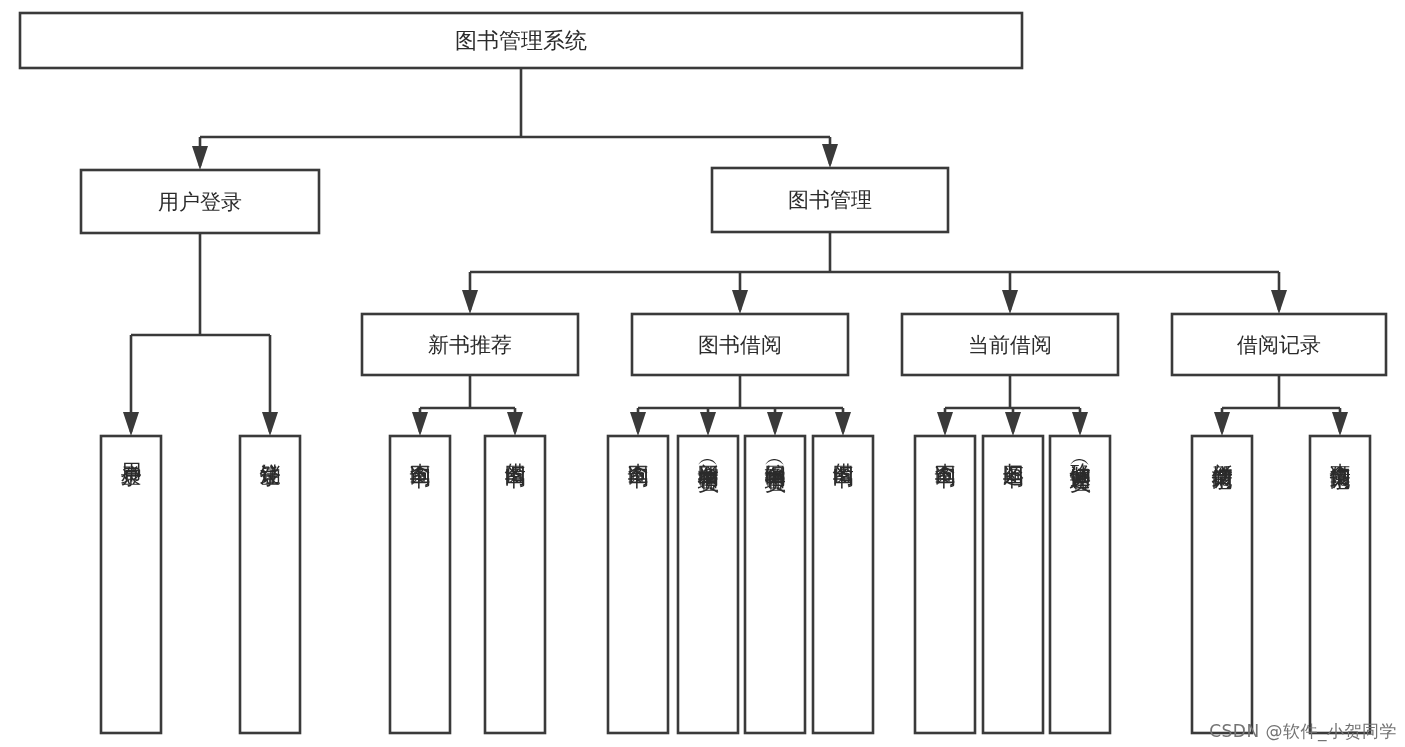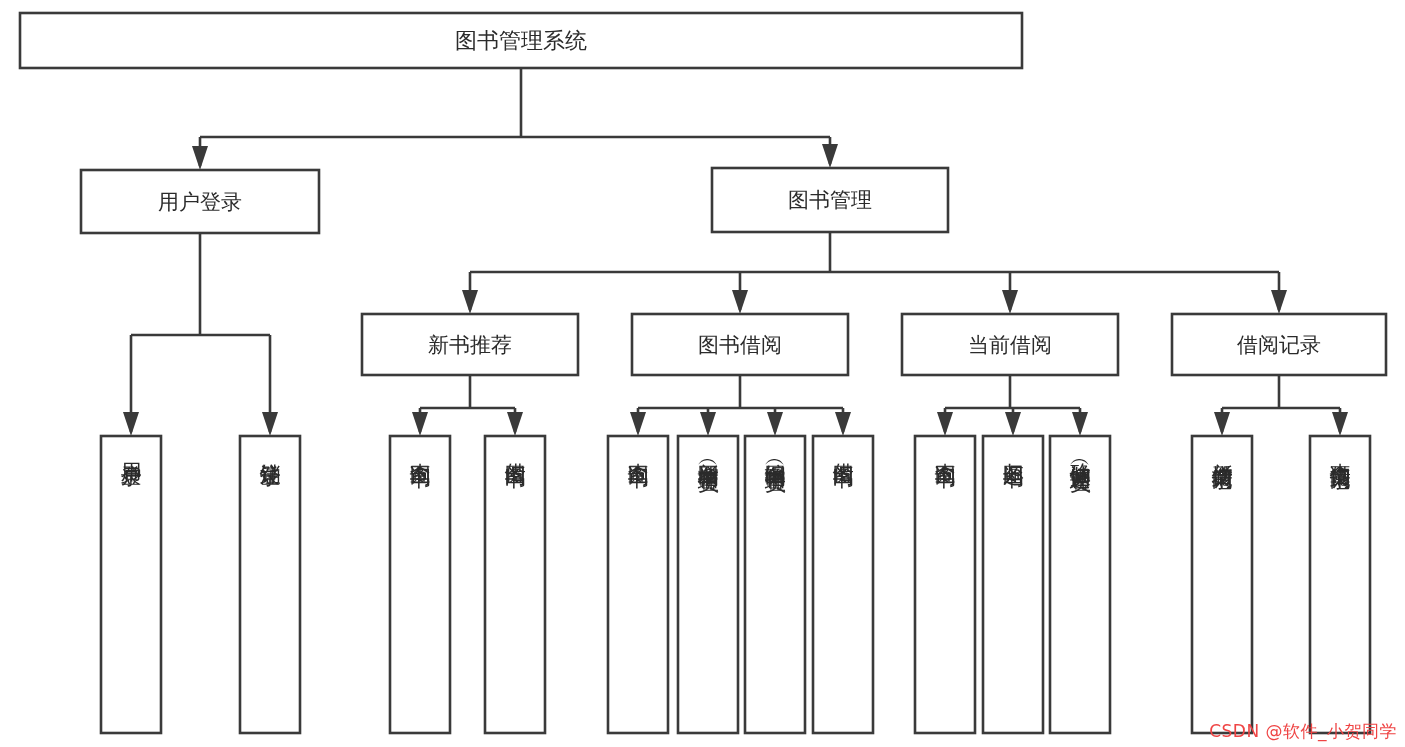--- a/index.html
+++ b/index.html
@@ -69,21 +69,21 @@
     letter-spacing: 1.5px;
     color: #2b2b2b;
     white-space: nowrap;
   }
   .watermark {
     position: absolute;
     right: 8px;
     bottom: 4px;
     font-family: "DejaVu Sans", "Liberation Sans", sans-serif;
     font-size: 17px;
-    color: #ef4444;
+    color: #737373;
     white-space: nowrap;
     letter-spacing: 0.5px;
   }
 </style>
 </head>
 <body>
 
 <div id="diagram-root">
 
   <svg class="diagram-canvas" viewBox="0 0 1405 747">

